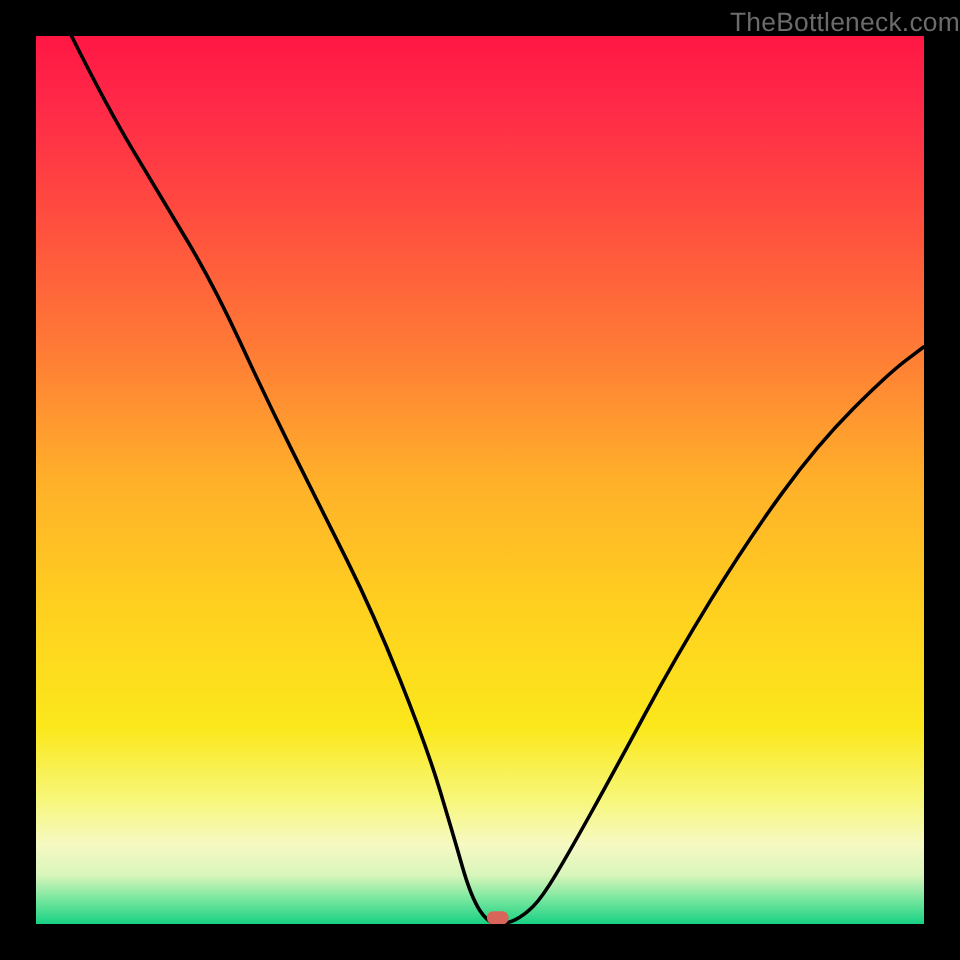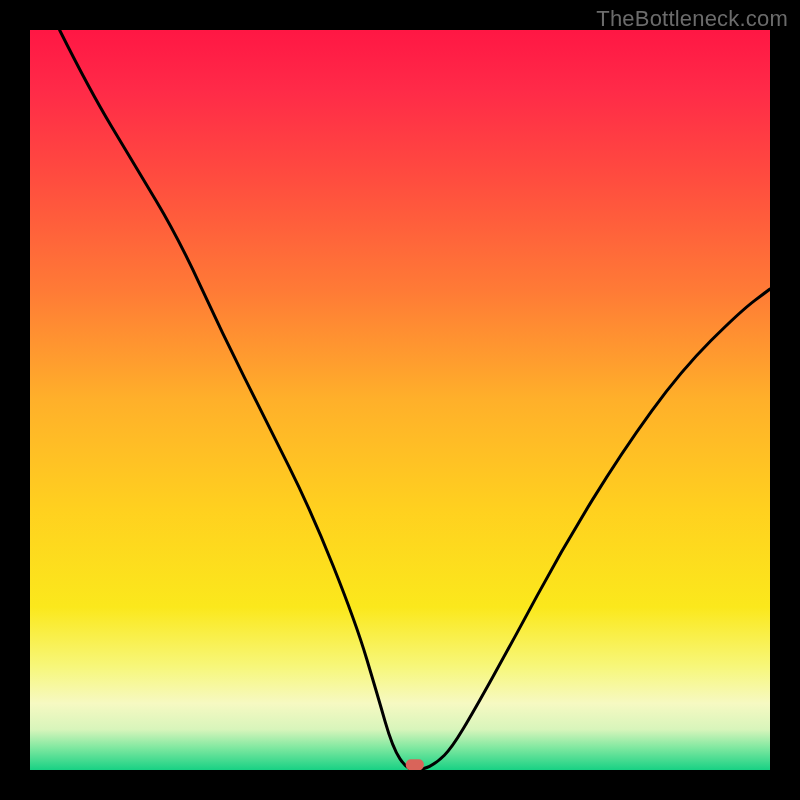--- a/index.html
+++ b/index.html
@@ -20,21 +20,21 @@
   .plot {
     position: absolute;
     left: 30px;
     top: 30px;
     width: 740px;
     height: 740px;
   }
   .watermark {
     position: absolute;
     top: 6px;
-    right: 12px;
+    right: 0;
     color: #6b6b6b;
     font-size: 22px;
     font-weight: 500;
     letter-spacing: 0.2px;
     user-select: none;
   }
 </style>
 </head>
 <body>
 

